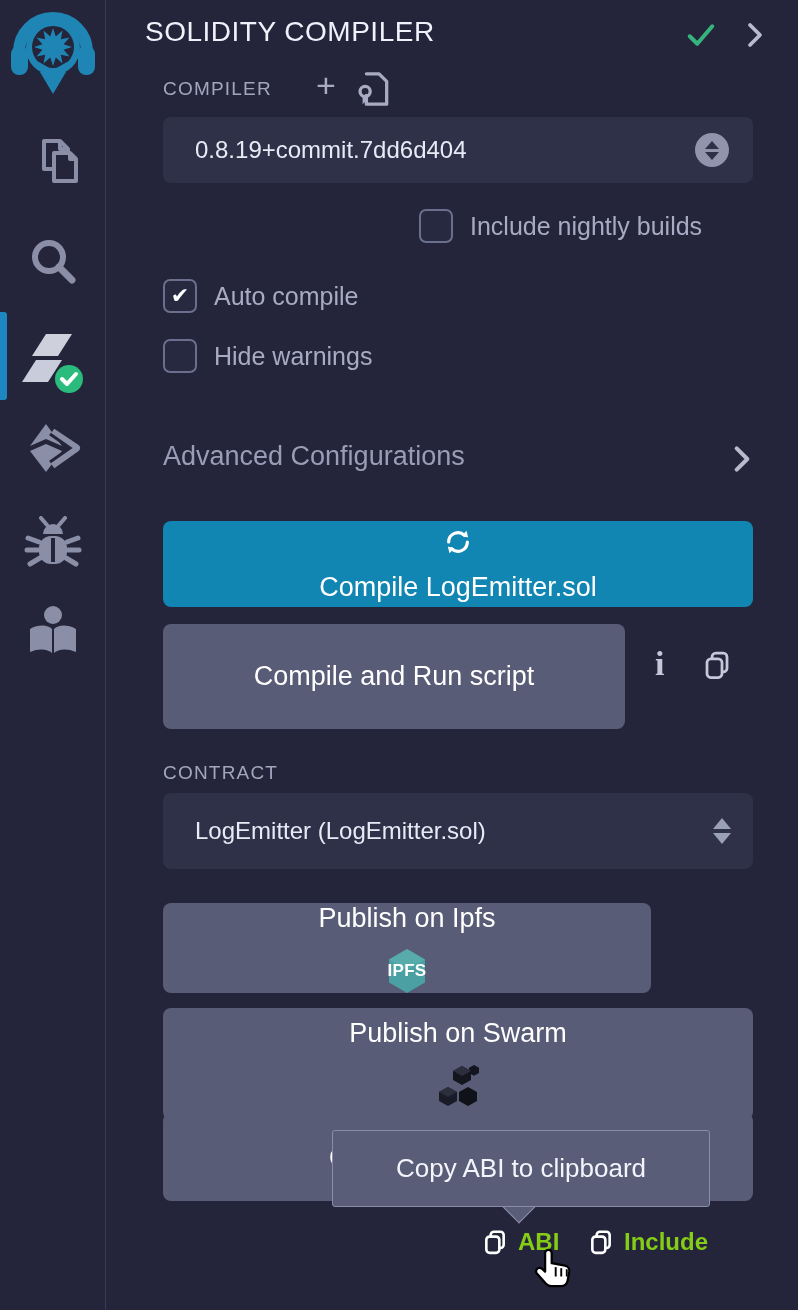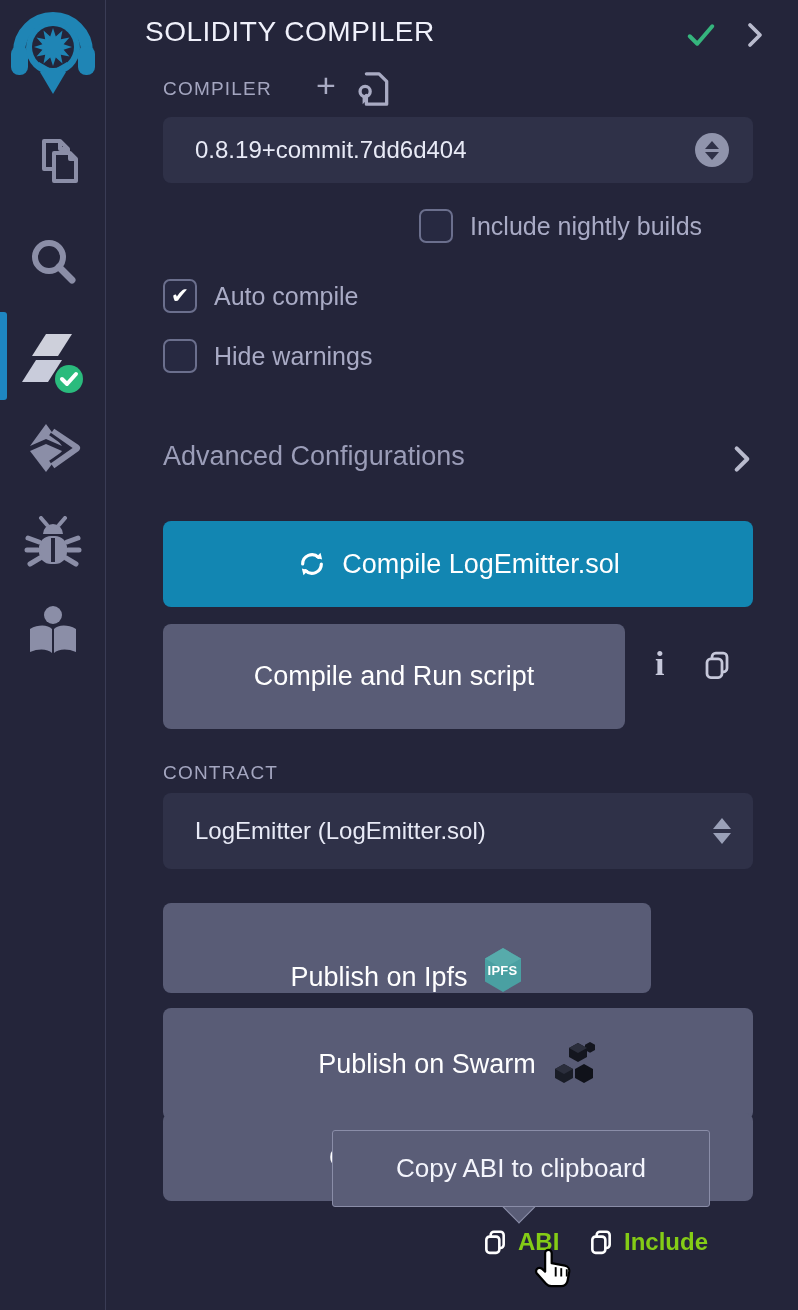--- a/index.html
+++ b/index.html
@@ -43,29 +43,29 @@
     width:34px; height:34px; border:2px solid #6b6f8d; border-radius:7px;
     background:#272941; display:flex; align-items:center; justify-content:center;
     color:#ffffff; font-size:22px; cursor:pointer;
   }
   .chk-label { font-size:25px; color:#a9abc5; cursor:pointer; }
 
   .advanced-label { font-size:27px; color:#9b9db8; cursor:pointer; }
 
   .btn {
     border:none; border-radius:8px; display:flex; align-items:center; justify-content:center;
-    font-family:inherit; font-size:27px; font-weight:500; color:#ffffff; cursor:pointer; gap:14px;
+    font-family:inherit; font-size:27px; font-weight:500; color:#ffffff; cursor:pointer; gap:14px;flex-direction:column;
   }
   .btn-primary { background:#1286b2; }
   .btn-secondary { background:#595c76; }
 
   .ipfs-badge {
     width:42px; height:46px; position:relative; display:flex; align-items:center; justify-content:center;
   }
-  .ipfs-badge span { position:relative; z-index:2; font-size:13px; font-weight:700; color:#fff; letter-spacing:.3px; }
+  .ipfs-badge span { position:relative; z-index:2; font-size:17px; font-weight:700; color:#fff; letter-spacing:.3px; }
 
   
   .tooltip-body {
     left:332px; top:1130px; width:378px; height:77px; z-index:30;
     background:#5a5d77; border:1px solid #8a8da8; border-radius:3px;
     display:flex; align-items:center; justify-content:center;
     font-size:26px; color:#f4f5fc;
   }
   .tooltip-caret {
     left:506px; top:1192px; width:26px; height:26px; z-index:29;
@@ -231,21 +231,21 @@
 
 <div class="abs section-label" style="left:163px; top:762px;">CONTRACT</div>
 <div class="abs select-box" style="left:163px; top:793px; width:590px; height:76px;">
   <span>LogEmitter (LogEmitter.sol)</span>
   <span class="sel-arrows">
     <span class="u"></span>
       <span class="d"></span>
   </span>
 </div>
 
-<button class="abs btn btn-secondary" style="left:163px; top:903px; width:488px; height:90px;align-items:flex-end;">
+<button class="abs btn btn-secondary" style="left:163px; top:903px; width:488px; height:90px;">
   <span>Publish on Ipfs</span>
   <span class="ipfs-badge">
     <svg class="abs" style="left:0;top:0;" width="42" height="46" viewBox="0 0 42 46">
       <polygon points="21,1 39,11.5 39,34.5 21,45 3,34.5 3,11.5" fill="#4aa0a2"></polygon>
       <polygon points="21,1 39,11.5 21,22 3,11.5" fill="#5db0b0" opacity=".65"></polygon>
     </svg>
     <span>IPFS</span>
   </span>
 </button>
 

